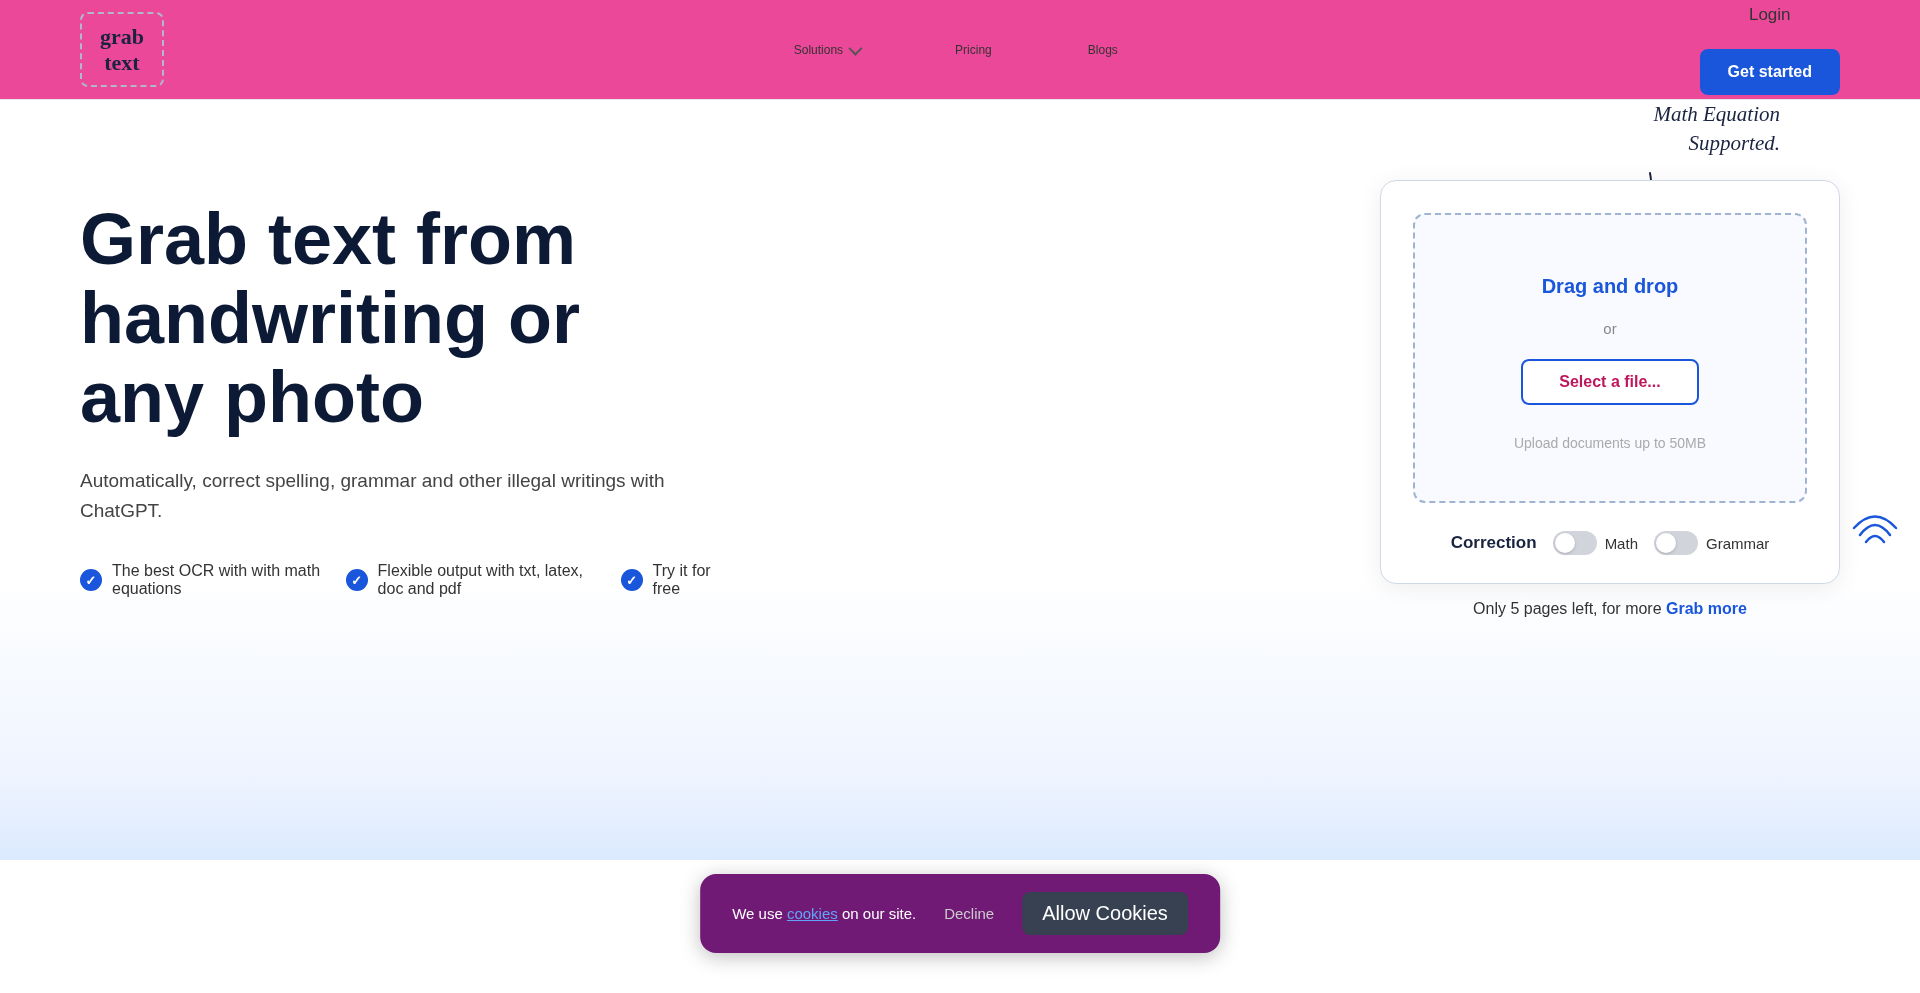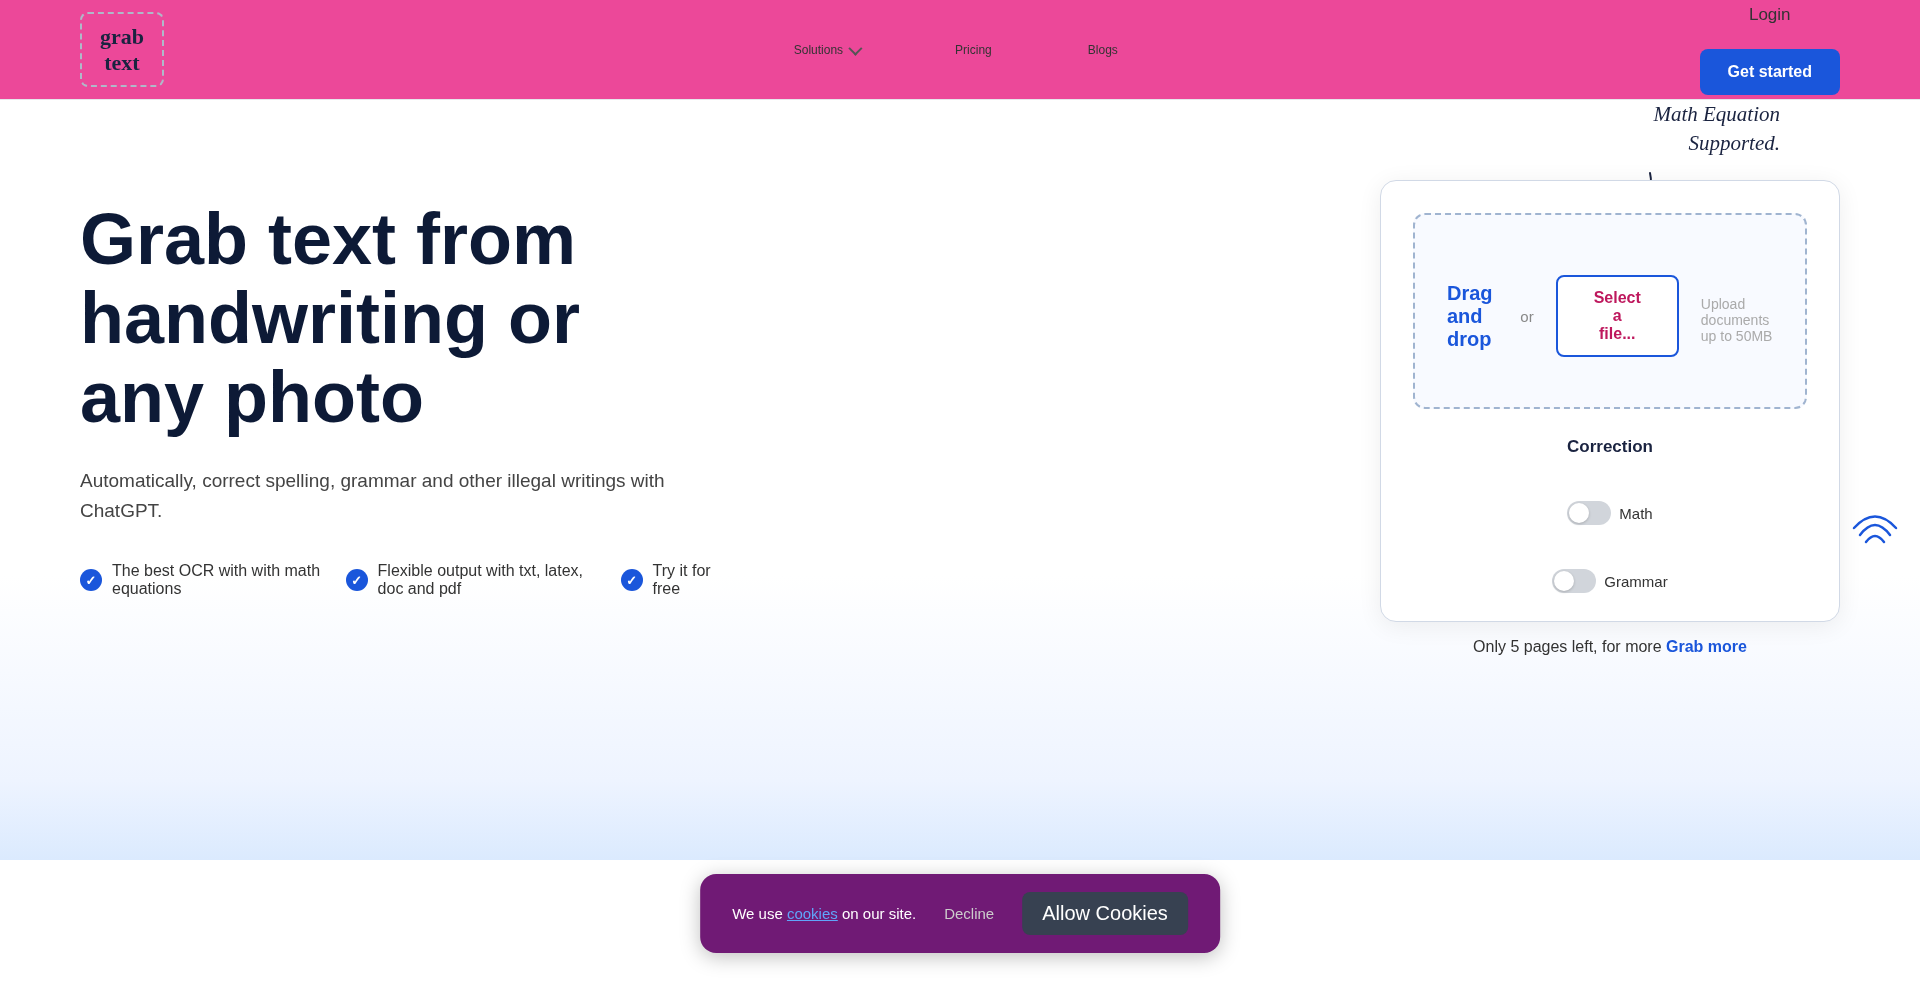--- a/index.html
+++ b/index.html
@@ -78,37 +78,37 @@
       border-radius: 16px;
       padding: 32px 32px 28px;
       width: 460px;
       box-shadow: 0 4px 24px rgba(0,0,0,0.07);
       position: relative;
     }
     .drop-zone {
       border: 2px dashed #a0b4d0;
       border-radius: 12px;
       padding: 60px 32px 50px;
-      display: flex; align-items: center; gap: 22px;
+      display: flex; flex-direction: column; align-items: center; gap: 22px;
       background: #f8faff;
       margin-bottom: 24px;
     }
     .drop-text { color: #1a56db; font-size: 20px; font-weight: 600; }
     .or-text { color: #888; font-size: 15px; }
     .select-file-btn {
       border: 2px solid #1a56db; color: #be185d; background: #fff;
       padding: 12px 36px; border-radius: 8px; font-size: 16px;
       font-weight: 600; cursor: pointer;
     }
     .upload-hint { color: #aaa; font-size: 14px; margin-top: 8px; }
 
     
     .correction-row {
       display: flex; align-items: center; justify-content: center;
-      gap: 44px; padding-top: 4px; flex-direction: column;
+      gap: 16px; padding-top: 4px;
     }
     .correction-label { font-size: 17px; font-weight: 700; color: #1a2340; }
     .toggle-group { display: flex; align-items: center; gap: 8px; }
     .toggle {
       width: 44px; height: 24px; border-radius: 12px; background: #d1d5db;
       position: relative; cursor: pointer;
     }
     .toggle .knob {
       width: 20px; height: 20px; border-radius: 50%; background: #fff;
       position: absolute; top: 2px; left: 2px;

